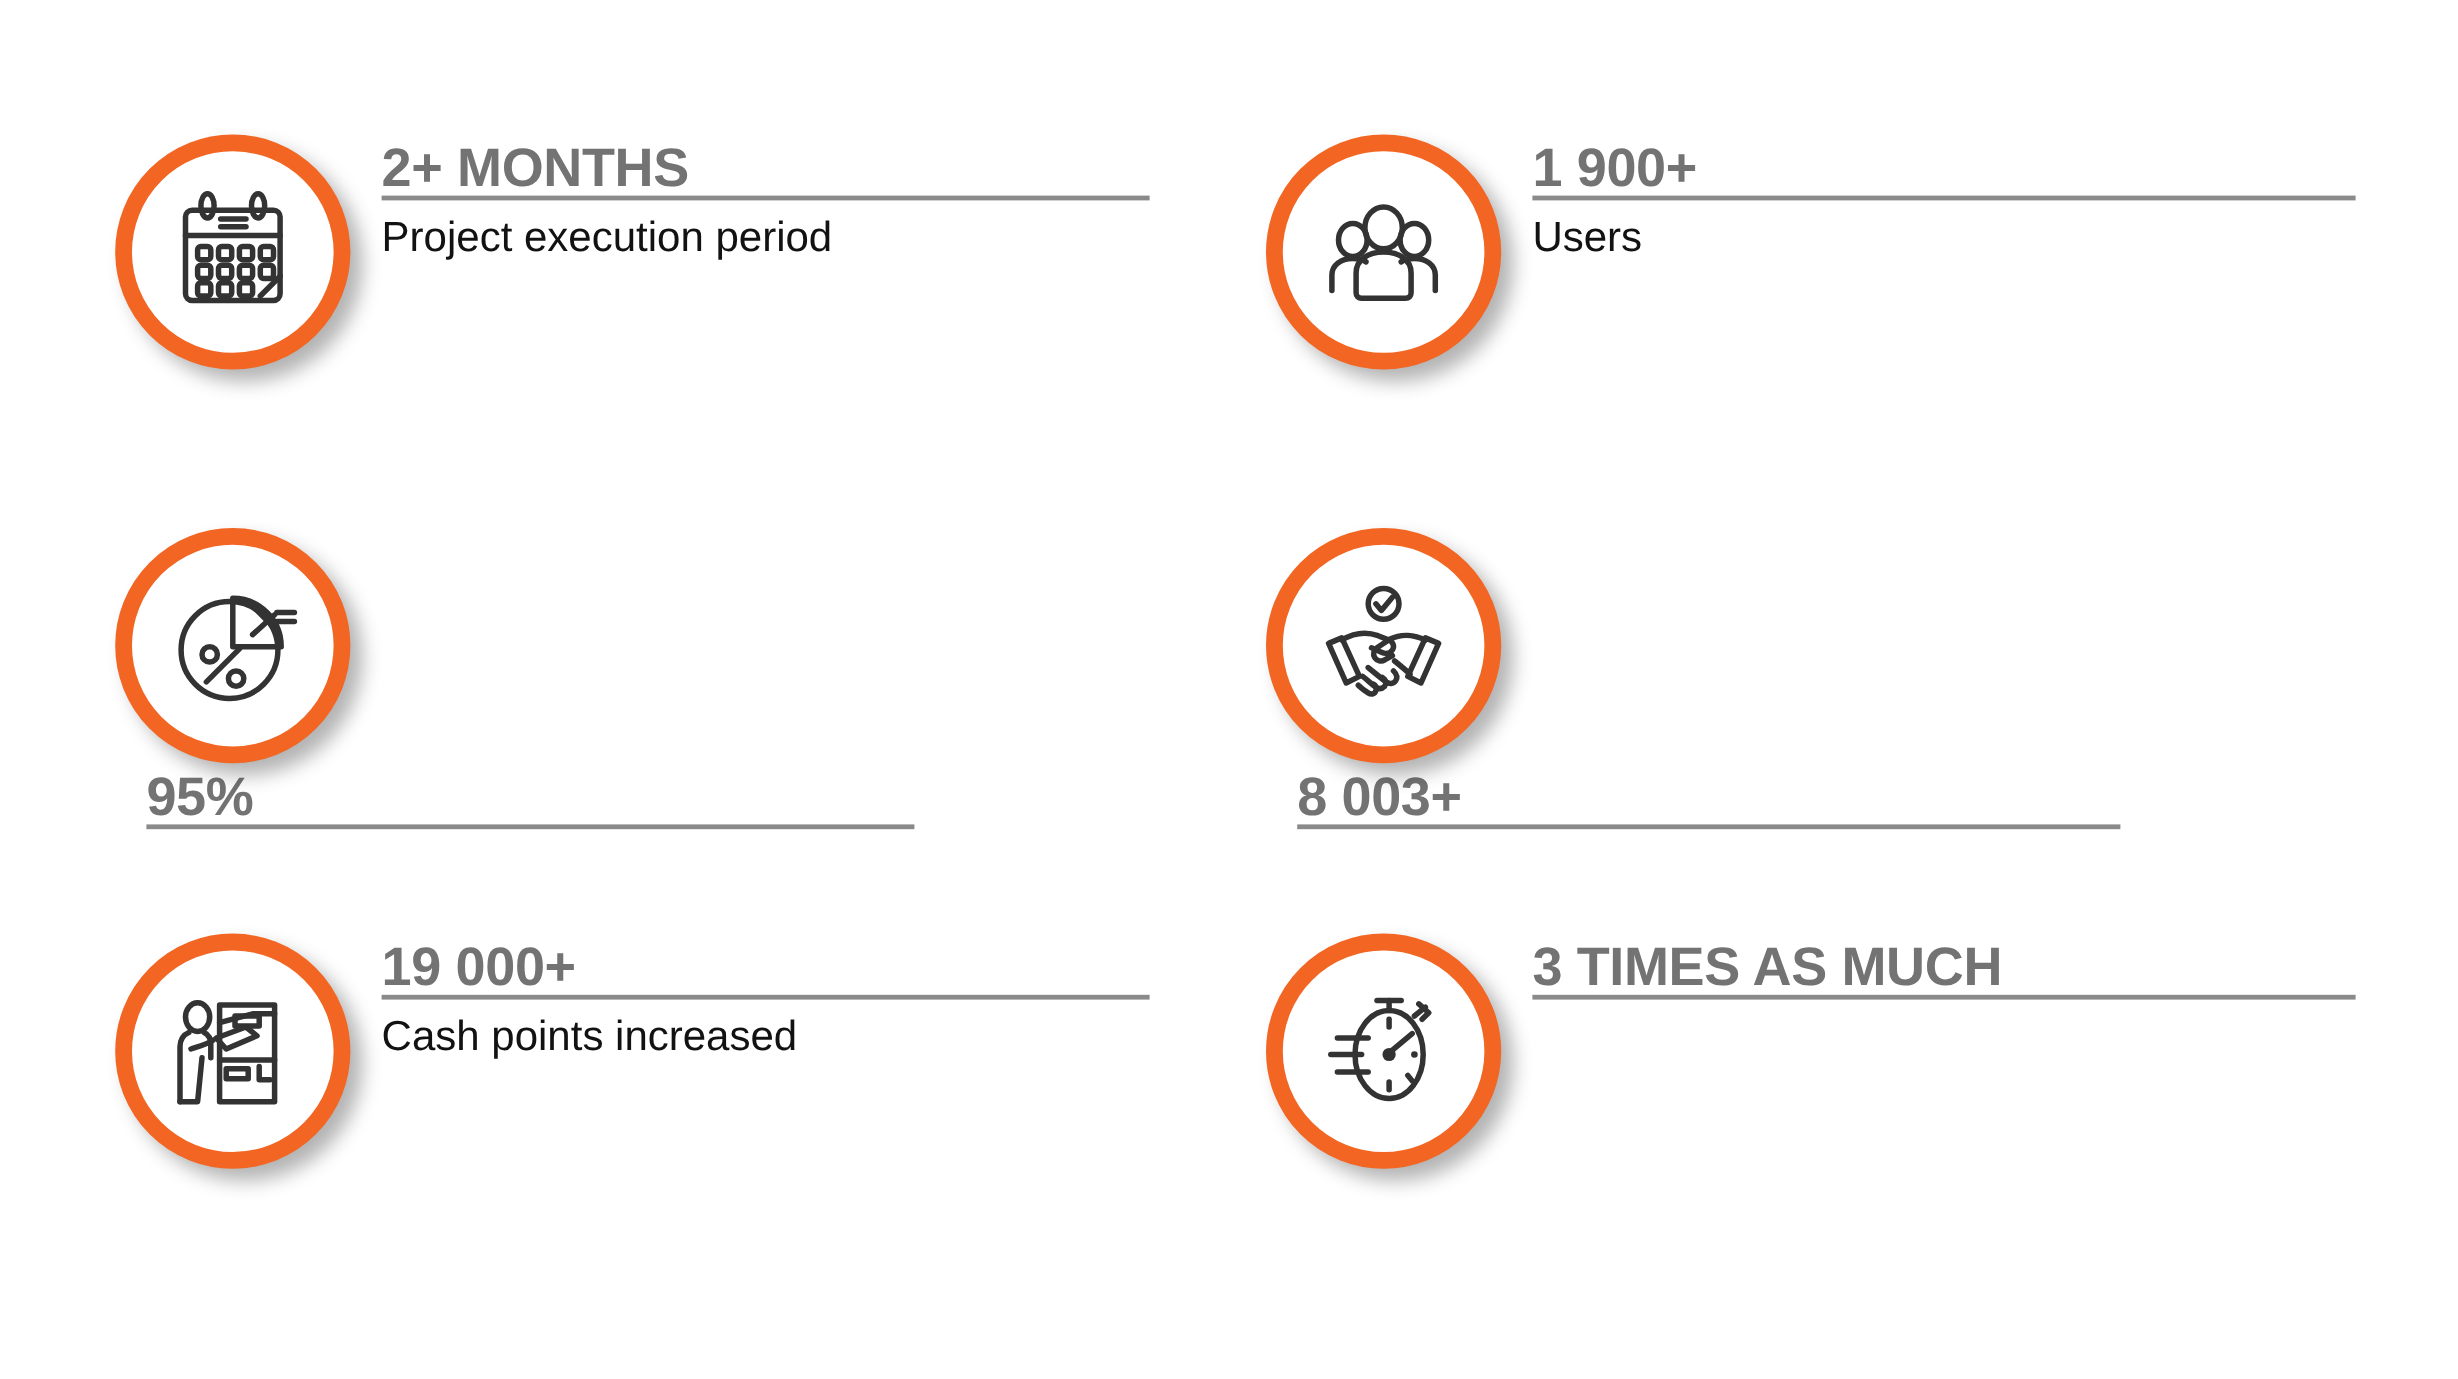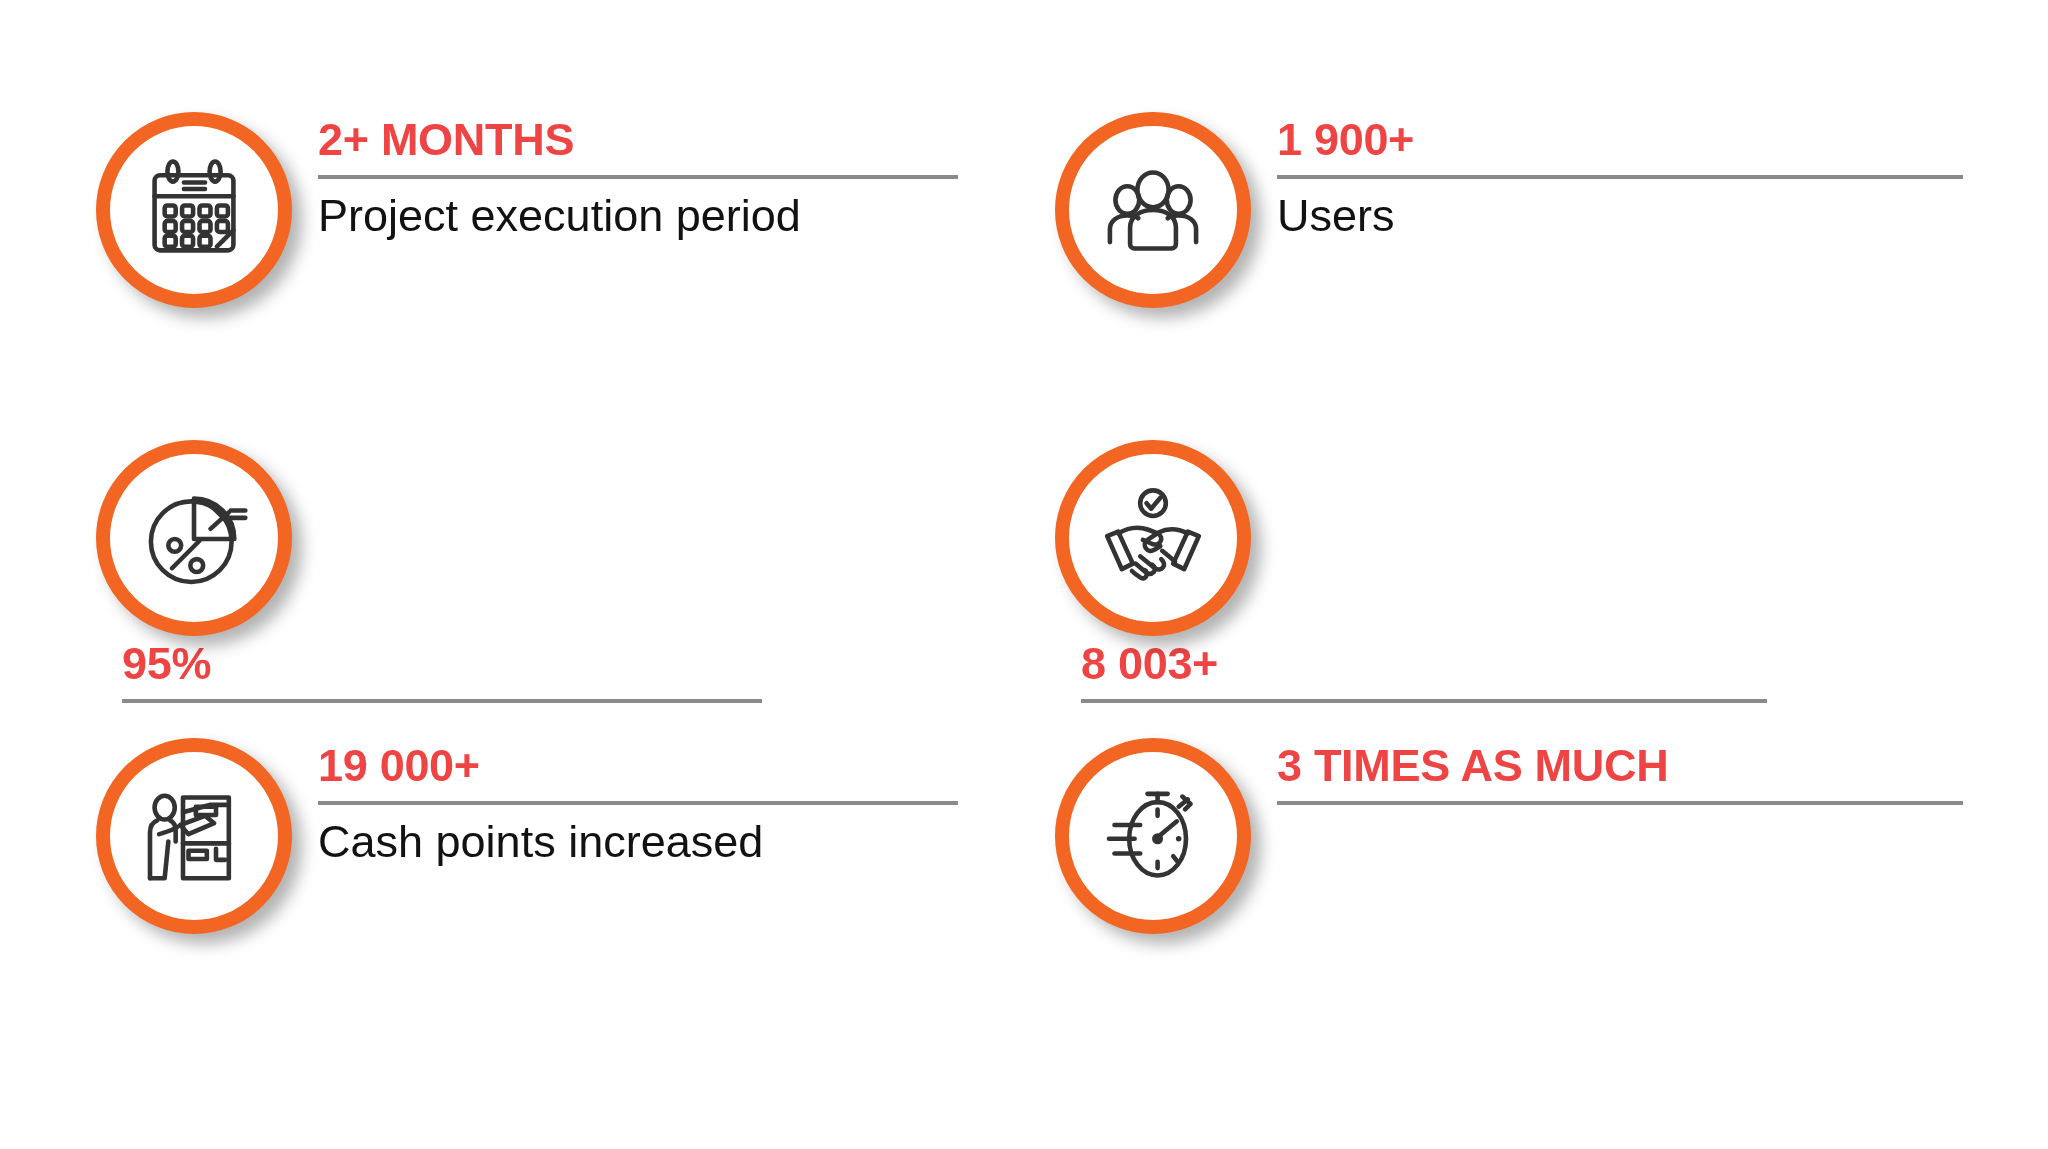--- a/index.html
+++ b/index.html
@@ -65,48 +65,48 @@
     padding-left: 32px;
     padding-top: 4px;
   }
 
   .stat-value {
     font-family: "Liberation Sans", sans-serif;
     font-weight: 700;
     font-size: 45px;
     line-height: 1.05;
     letter-spacing: -0.3px;
-    color: #ef4444;
+    color: #737373;
     white-space: nowrap;
-    padding-bottom: 12px;
+    padding-bottom: 0;
   }
 
   .rule {
     height: 4px;
     background: #8a8a8a;
     margin-bottom: 10px;
     box-shadow: 0 1px 0 rgba(255,255,255,0.9);
   }
 
   .stat-desc {
     font-family: "Liberation Sans", sans-serif;
     font-weight: 400;
-    font-size: 45px;
+    font-size: 35px;
     line-height: 1.19;
     color: #121212;
     white-space: pre-line;
   }
 
   
   .col-left  { left: 96px;  }
   .col-right { left: 1055px; }
 
   .row-1 { top: 112px; }
   .row-2 { top: 440px; flex-direction: column; }
-  .row-3 { top: 738px; }
+  .row-3 { top: 778px; }
 
   .w-left  { width: 880px; }
   .w-right { width: 930px; }
 
   .w-left  .stat-text { width: 672px; }
   .w-right .stat-text { width: 718px; }
 </style>
 </head>
 <body>
 

